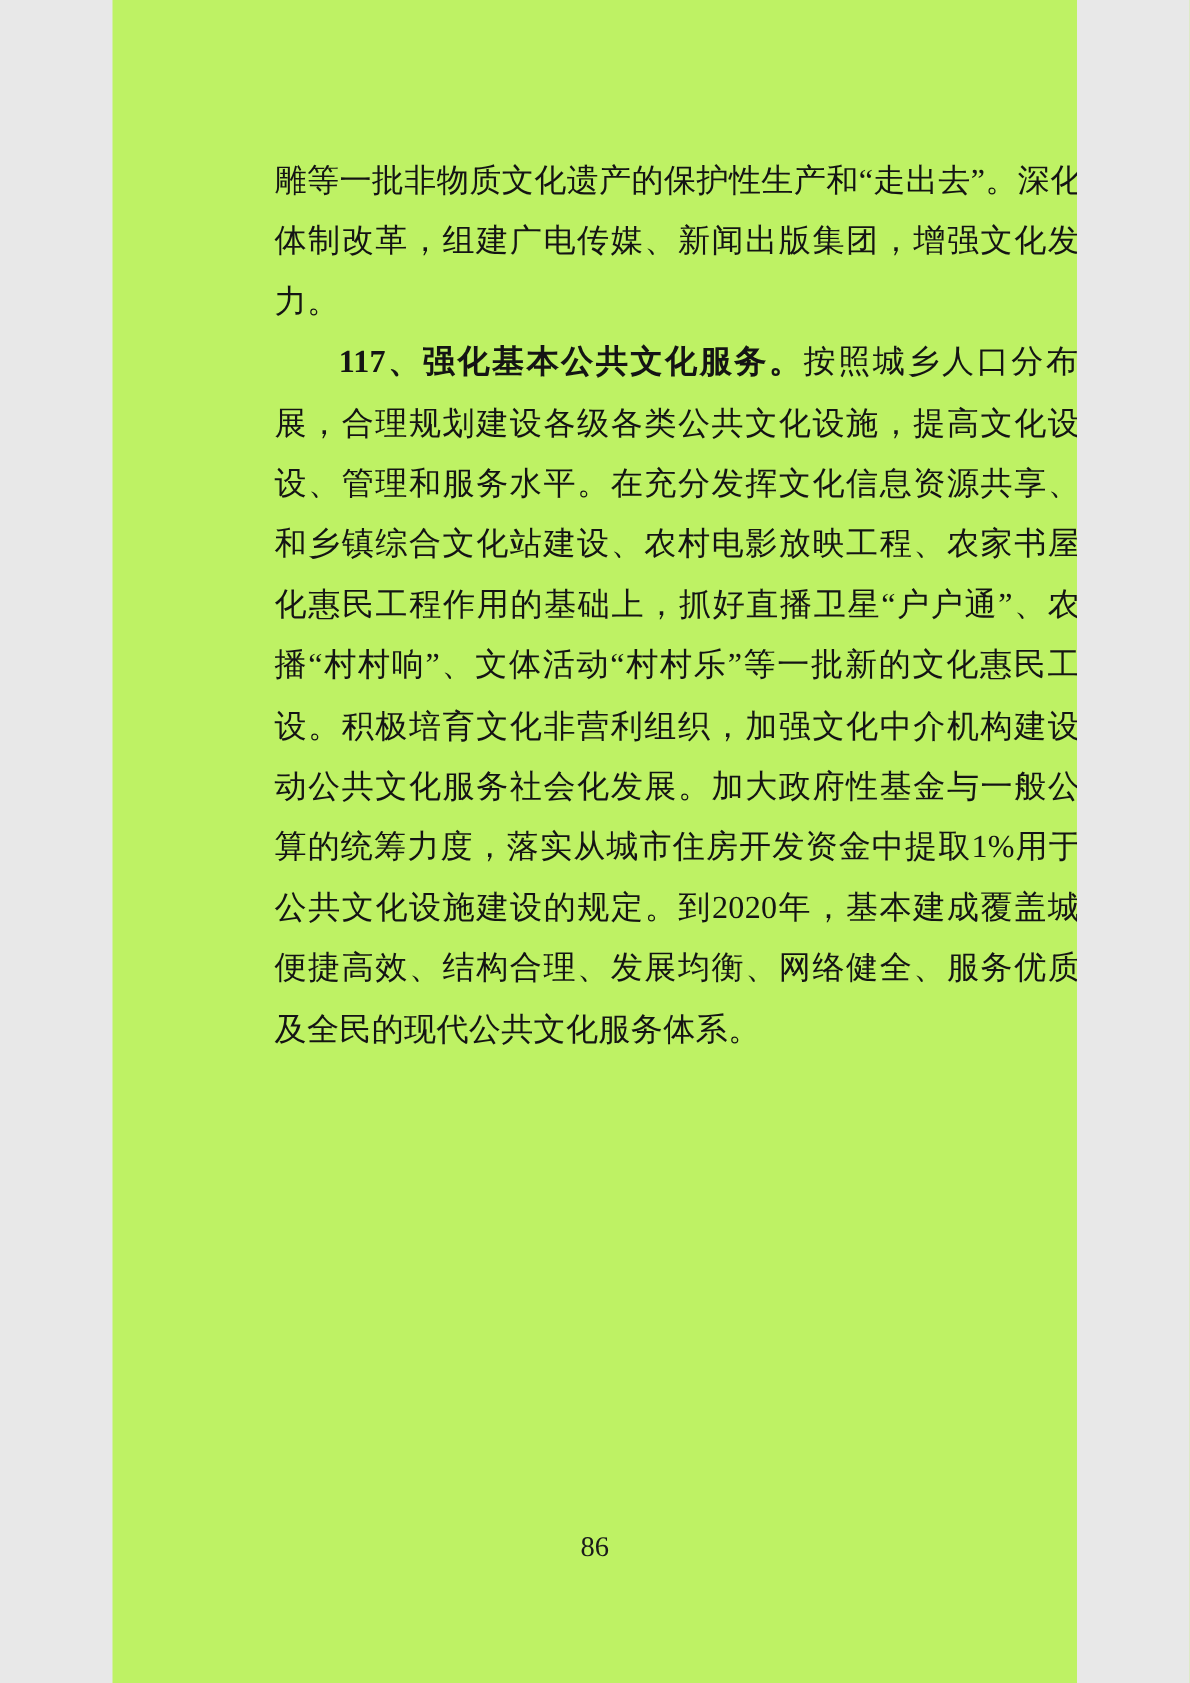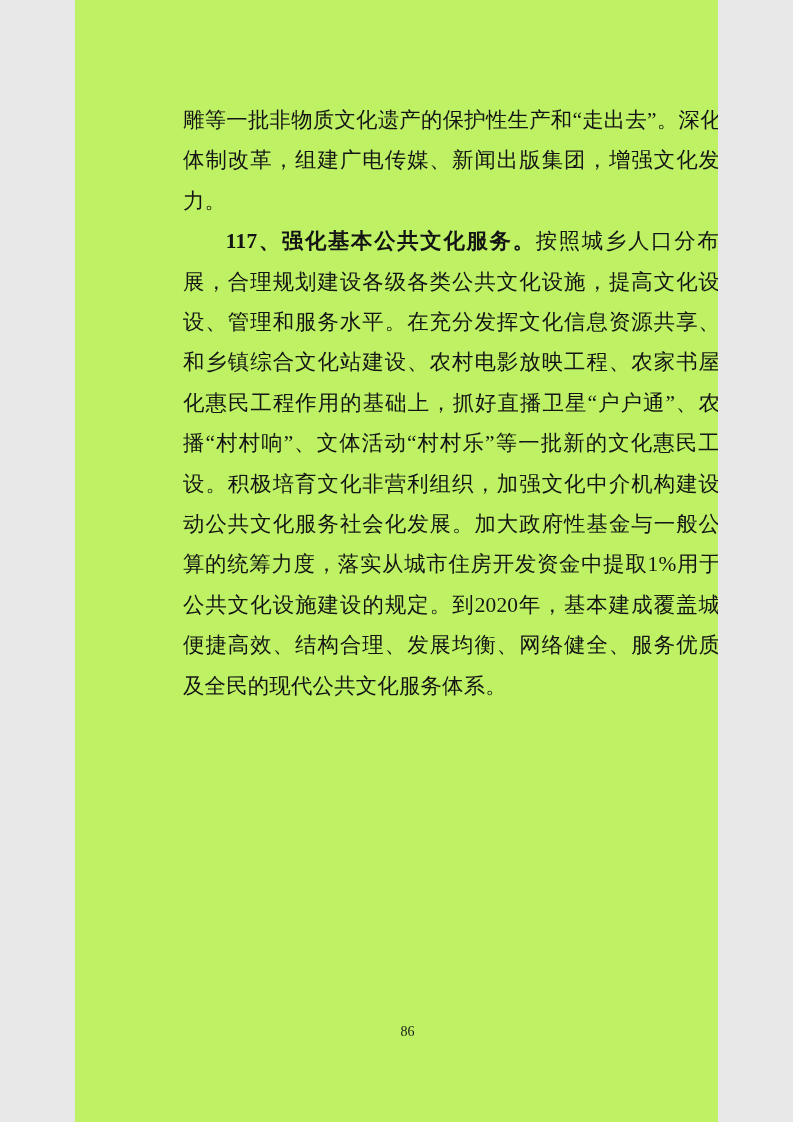--- a/index.html
+++ b/index.html
@@ -36,24 +36,23 @@
   }
   .lead {
     font-weight: bold;
   }
   .footer {
     position: absolute;
     left: 0;
     top: 1020px;
     width: 100%;
     text-align: center;
-    font-size: 14px;
+    font-size: 19px;
     line-height: 24px;
     color: #1a1a1a;
-    margin-left: 11px;
   }
 </style>
 </head>
 <body>
 
 <div class="page">
 
   <div class="content">
 
     <p class="para"><span class="lead"></span><span>雕等一批非物质文化遗产的保护性生产和“走出去”。深化文化体制改革，组建广电传媒、新闻出版集团，增强文化发展活力。</span></p>

